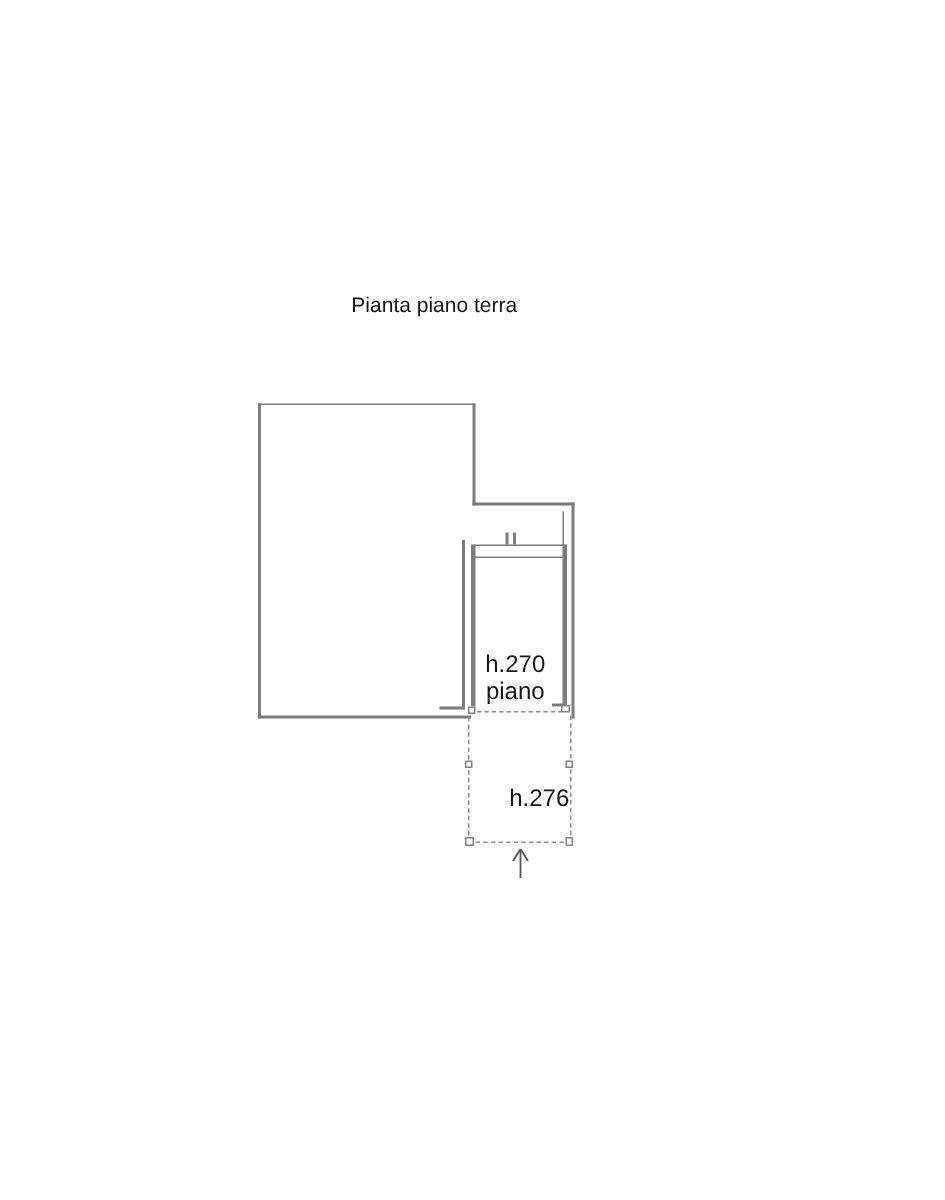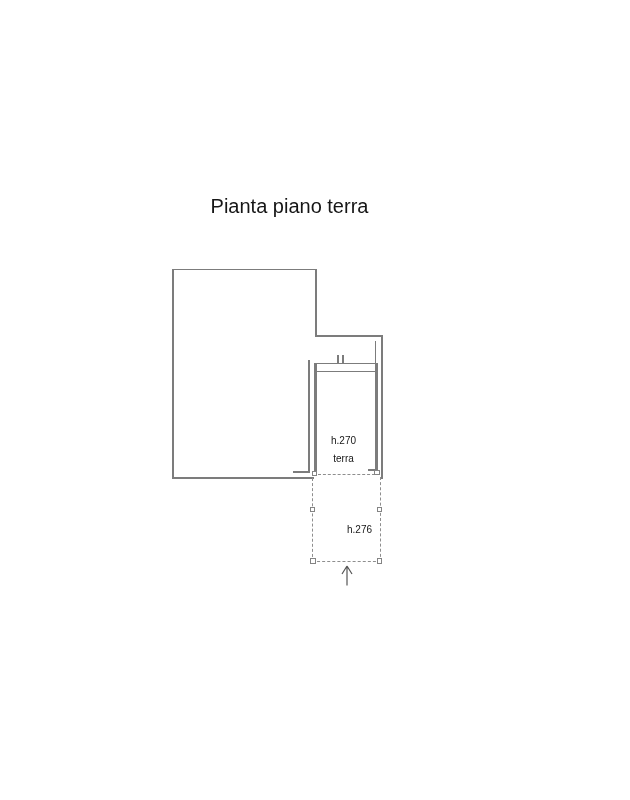--- a/index.html
+++ b/index.html
@@ -14,21 +14,21 @@
     background: #ffffff;
     overflow: hidden;
     font-family: "Liberation Sans", sans-serif;
   }
   .title {
     position: absolute;
     left: 159px;
     top: 195px;
     width: 261px;
     margin: 0;
-    font-size: 20px;
+    font-size: 14px;
     font-weight: 400;
     color: #161616;
     text-align: center;
     white-space: nowrap;
   }
   
   .w {
     position: absolute;
     background: #7c7c7c;
   }
@@ -74,21 +74,21 @@
   }
   .p-tl { left:311.9px; top:470.6px; }
   .p-tr { left:374.4px; top:469.9px; }
   .p-ml { left:309.8px; top:506.5px; }
   .p-mr { left:376.6px; top:506.5px; }
   .p-bl { left:310.4px; top:558.2px; }
   .p-br { left:376.6px; top:558.2px; }
   
   .label {
     position: absolute;
-    font-size: 10px;
+    font-size: 16px;
     color: #161616;
     text-align: center;
     white-space: nowrap;
   }
   .l-h270   { left:313px; top:434.8px; width:61px; }
   .l-garage { left:312px; top:452.8px; width:63px; }
   .l-h276   { left:329px; top:523.6px; width:61px; }
   
   .arrow {
     position: absolute;
@@ -131,21 +131,21 @@
     <div class="dash-h d-bottom"></div>
 
     <div class="pillar p-tl"></div>
     <div class="pillar p-tr"></div>
     <div class="pillar p-ml"></div>
     <div class="pillar p-mr"></div>
     <div class="pillar p-bl"></div>
     <div class="pillar p-br"></div>
 
     <div class="label l-h270">h.270</div>
-    <div class="label l-garage">terra</div>
+    <div class="label l-garage">piano</div>
     <div class="label l-h276">h.276</div>
 
     <svg class="arrow" viewBox="0 0 20 24" xmlns="http://www.w3.org/2000/svg">
       <path d="M10 2.5 L10 21.5 M10 2 L5 10 M10 2 L15 10" stroke="#565656" stroke-width="1.2" fill="none"></path>
     </svg>
   </div>
 
 </div>
 
 </body></html>

